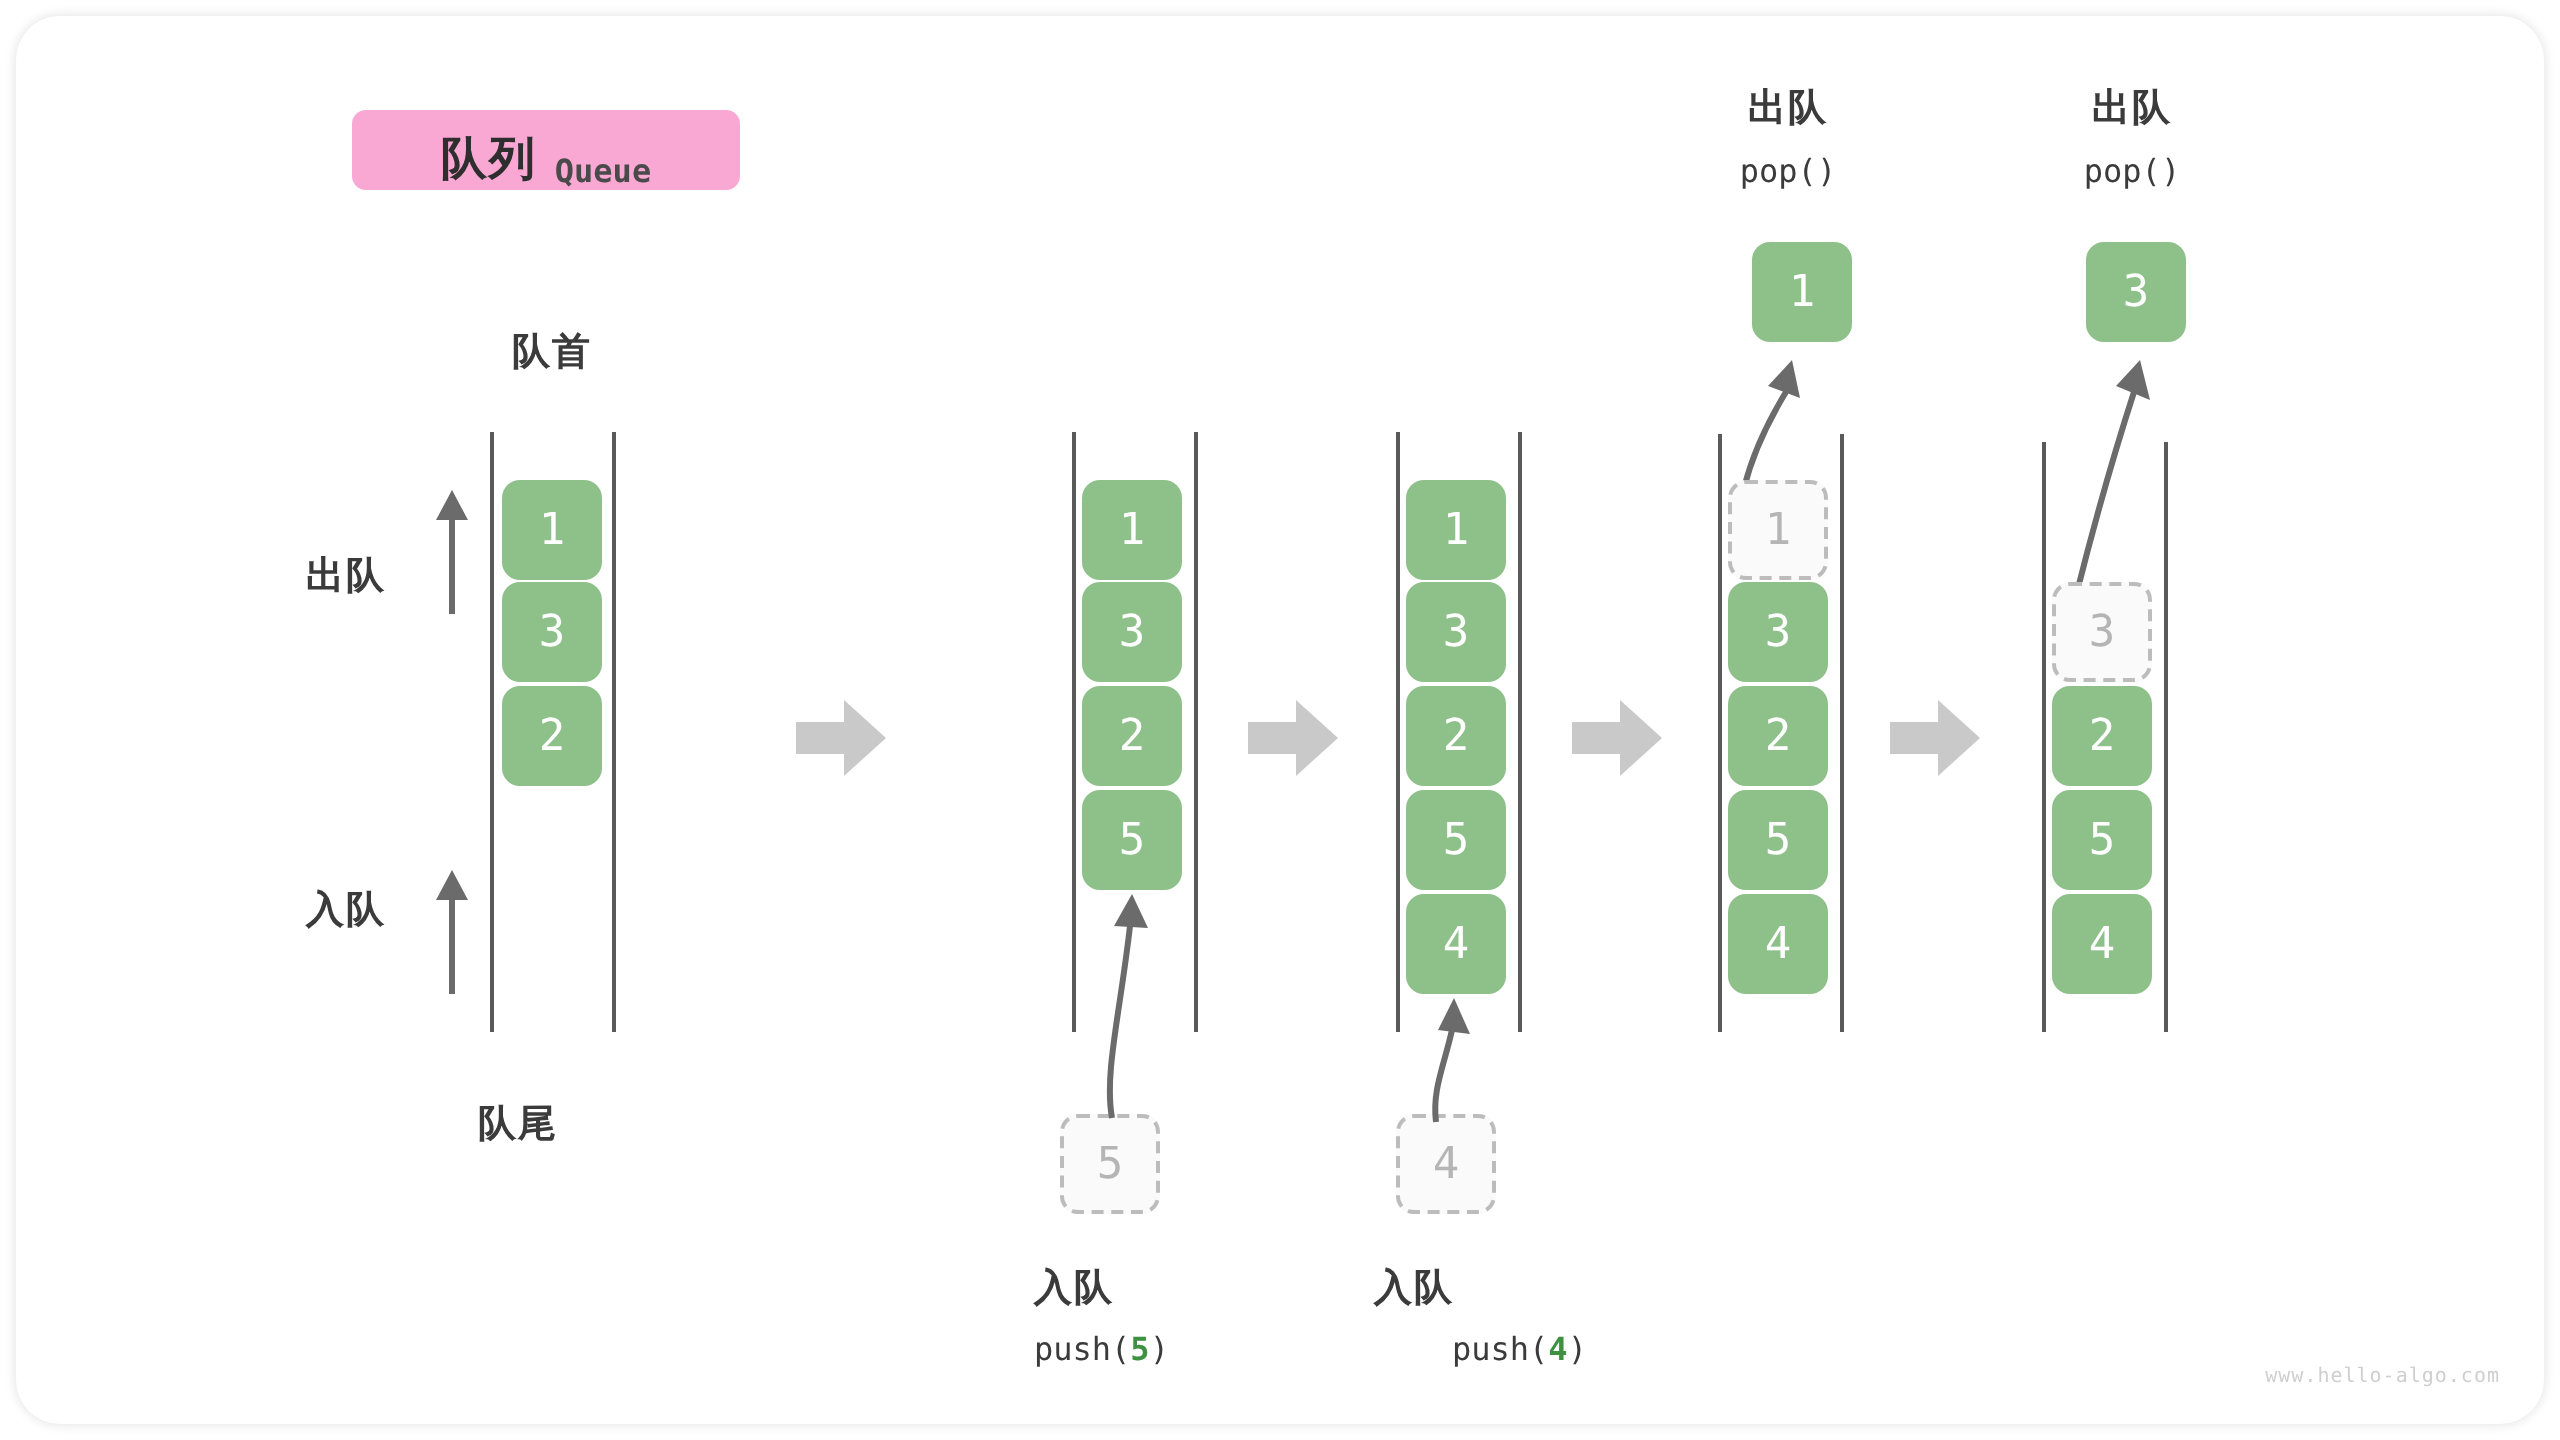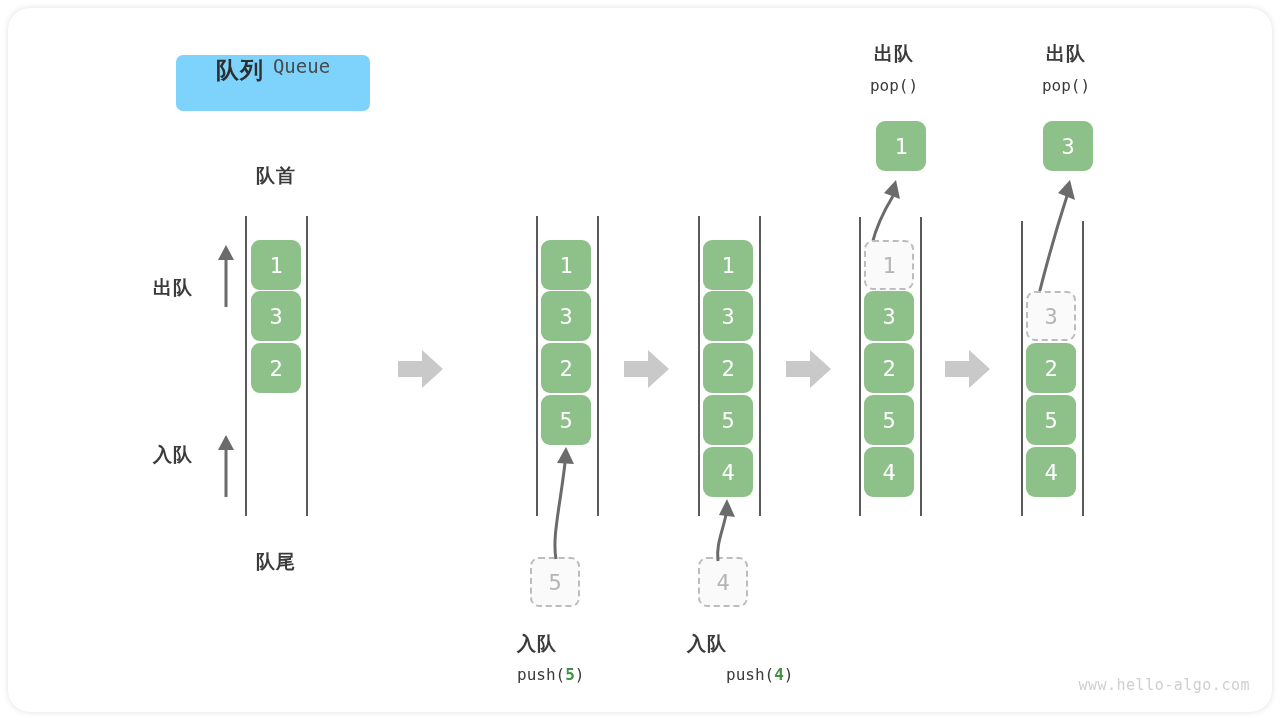--- a/index.html
+++ b/index.html
@@ -22,38 +22,39 @@
     background: #ffffff;
     border-radius: 22px;
     box-shadow: 0 0 6px rgba(0,0,0,0.13);
     overflow: hidden;
   }
   .abs { position: absolute; }
 
   
   #title-chip {
     left: 168px; top: 47px;
-    width: 194px; height: 56px;
-    background: #7dd3fc;
+    width: 194px; height: 40px;
+    background: #f9a8d4;
     border-radius: 7px;
     display: flex;
-    align-items: flex-start;
+    align-items: flex-end;
     justify-content: center;
     gap: 9px;
   }
   #title-chip .cn {
     font-size: 23px;
     font-weight: bold;
     color: #2e2e2e;
     letter-spacing: 1px;
   }
   #title-chip .en {
     font-family: "DejaVu Sans Mono", "Liberation Mono", monospace;
-    font-size: 19px;
+    font-size: 16px;
     color: #4a4a4a;
+    font-weight: bold;
   }
 
   
   .cn-label {
     font-size: 19px;
     font-weight: bold;
     color: #3b3b3b;
     white-space: nowrap;
     letter-spacing: 1px;
   }
@@ -89,38 +90,38 @@
     background: #fafafa;
     border: 2px dashed #bcbcbc;
     color: #b5b5b5;
   }
 
   
   .step-arrow { width: 46px; height: 40px; }
 
   .watermark {
     font-family: "DejaVu Sans Mono", "Liberation Mono", monospace;
-    font-size: 15px;
+    font-size: 10px;
     color: #cfcfcf;
     letter-spacing: 0.5px;
   }
 </style>
 </head>
 <body>
 
 <div id="card">
 
   <div class="abs" id="title-chip">
     <span class="cn">队列</span>
     <span class="en">Queue</span>
   </div>
 
   <div class="abs cn-label" style="left:237px; top:155px; width:62px; text-align:center;">队首</div>
 
-  <div class="abs cn-label" style="left:237px; top:541px; width:62px; text-align:center;">队尾</div>
+  <div class="abs cn-label" style="left:220px; top:541px; width:62px; text-align:center;">队尾</div>
 
   <div class="abs rail" style="left:237px; top:208px; height:300px;"></div>
   <div class="abs rail" style="left:298px; top:208px; height:300px;"></div>
 
   <div class="abs node" style="left:243px; top:232px;">1</div>
   <div class="abs node" style="left:243px; top:283px;">3</div>
   <div class="abs node" style="left:243px; top:335px;">2</div>
 
   <div class="abs cn-label" style="left:145px; top:267px;">出队</div>
   <svg class="abs" style="left:205px; top:235px;" width="26" height="66" viewBox="0 0 26 66">

